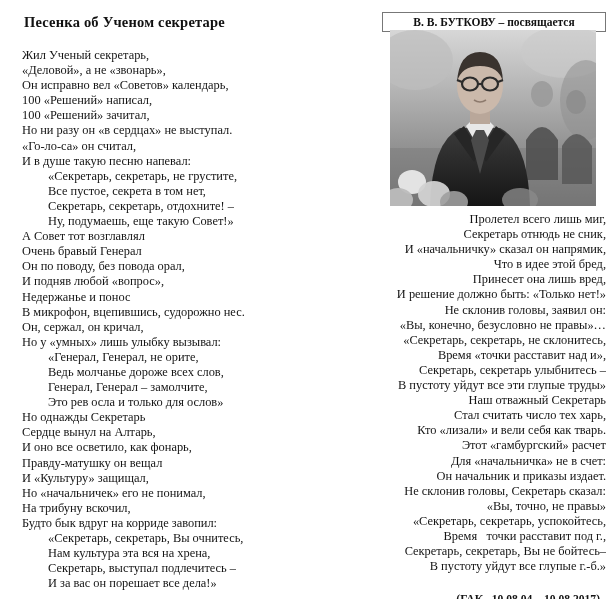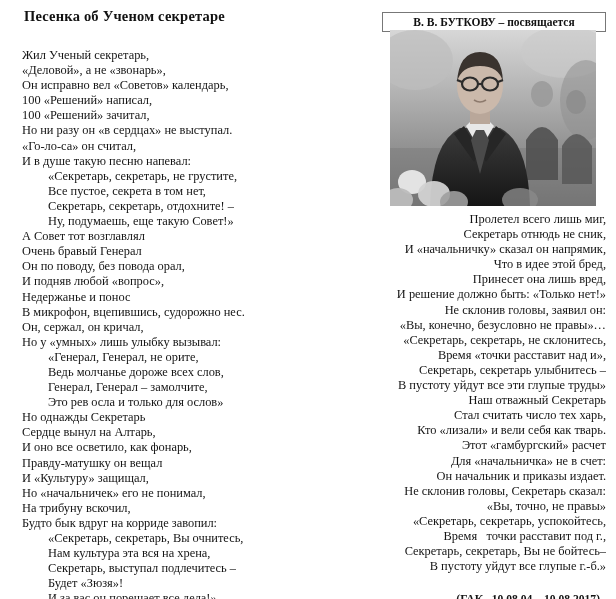--- a/index.html
+++ b/index.html
@@ -19,21 +19,21 @@
     width: 616px;
     height: 599px;
     box-sizing: border-box;
     padding: 8px 10px 4px 10px;
   }
   .title {
     font-family: "Liberation Serif", serif;
     font-size: 14.5px;
     font-weight: bold;
     color: #111;
-    margin: 0 0 0 14px;
+    margin: 6px 0 0 14px;
     letter-spacing: 0.2px;
     white-space: nowrap;
   }
   .dedication-box {
     position: absolute;
     left: 382px;
     top: 12px;
     width: 222px;
     border: 1px solid #777;
     background: #ffffff;
@@ -195,21 +195,20 @@
     <div class="line">Сердце вынул на Алтарь,</div>
     <div class="line">И оно все осветило, как фонарь,</div>
     <div class="line">Правду-матушку он вещал</div>
     <div class="line">И «Культуру» защищал,</div>
     <div class="line">Но «начальничек» его не понимал,</div>
     <div class="line">На трибуну вскочил,</div>
     <div class="line">Будто бык вдруг на корриде завопил:</div>
     <div class="line i1">«Секретарь, секретарь, Вы очнитесь,</div>
     <div class="line i1">Нам культура эта вся на хрена,</div>
     <div class="line i1">Секретарь, выступал подлечитесь –</div>
-    <div class="line i1">Будет «Зюзя»!</div>
     <div class="line i1">И за вас он порешает все дела!»</div>
   </div>
 
   <div class="col-right right">
     <div class="line">Пролетел всего лишь миг,</div>
     <div class="line">Секретарь отнюдь не сник,</div>
     <div class="line">И «начальничку» сказал он напрямик,</div>
     <div class="line">Что в идее этой бред,</div>
     <div class="line">Принесет она лишь вред,</div>
     <div class="line">И решение должно быть: «Только нет!»</div>

